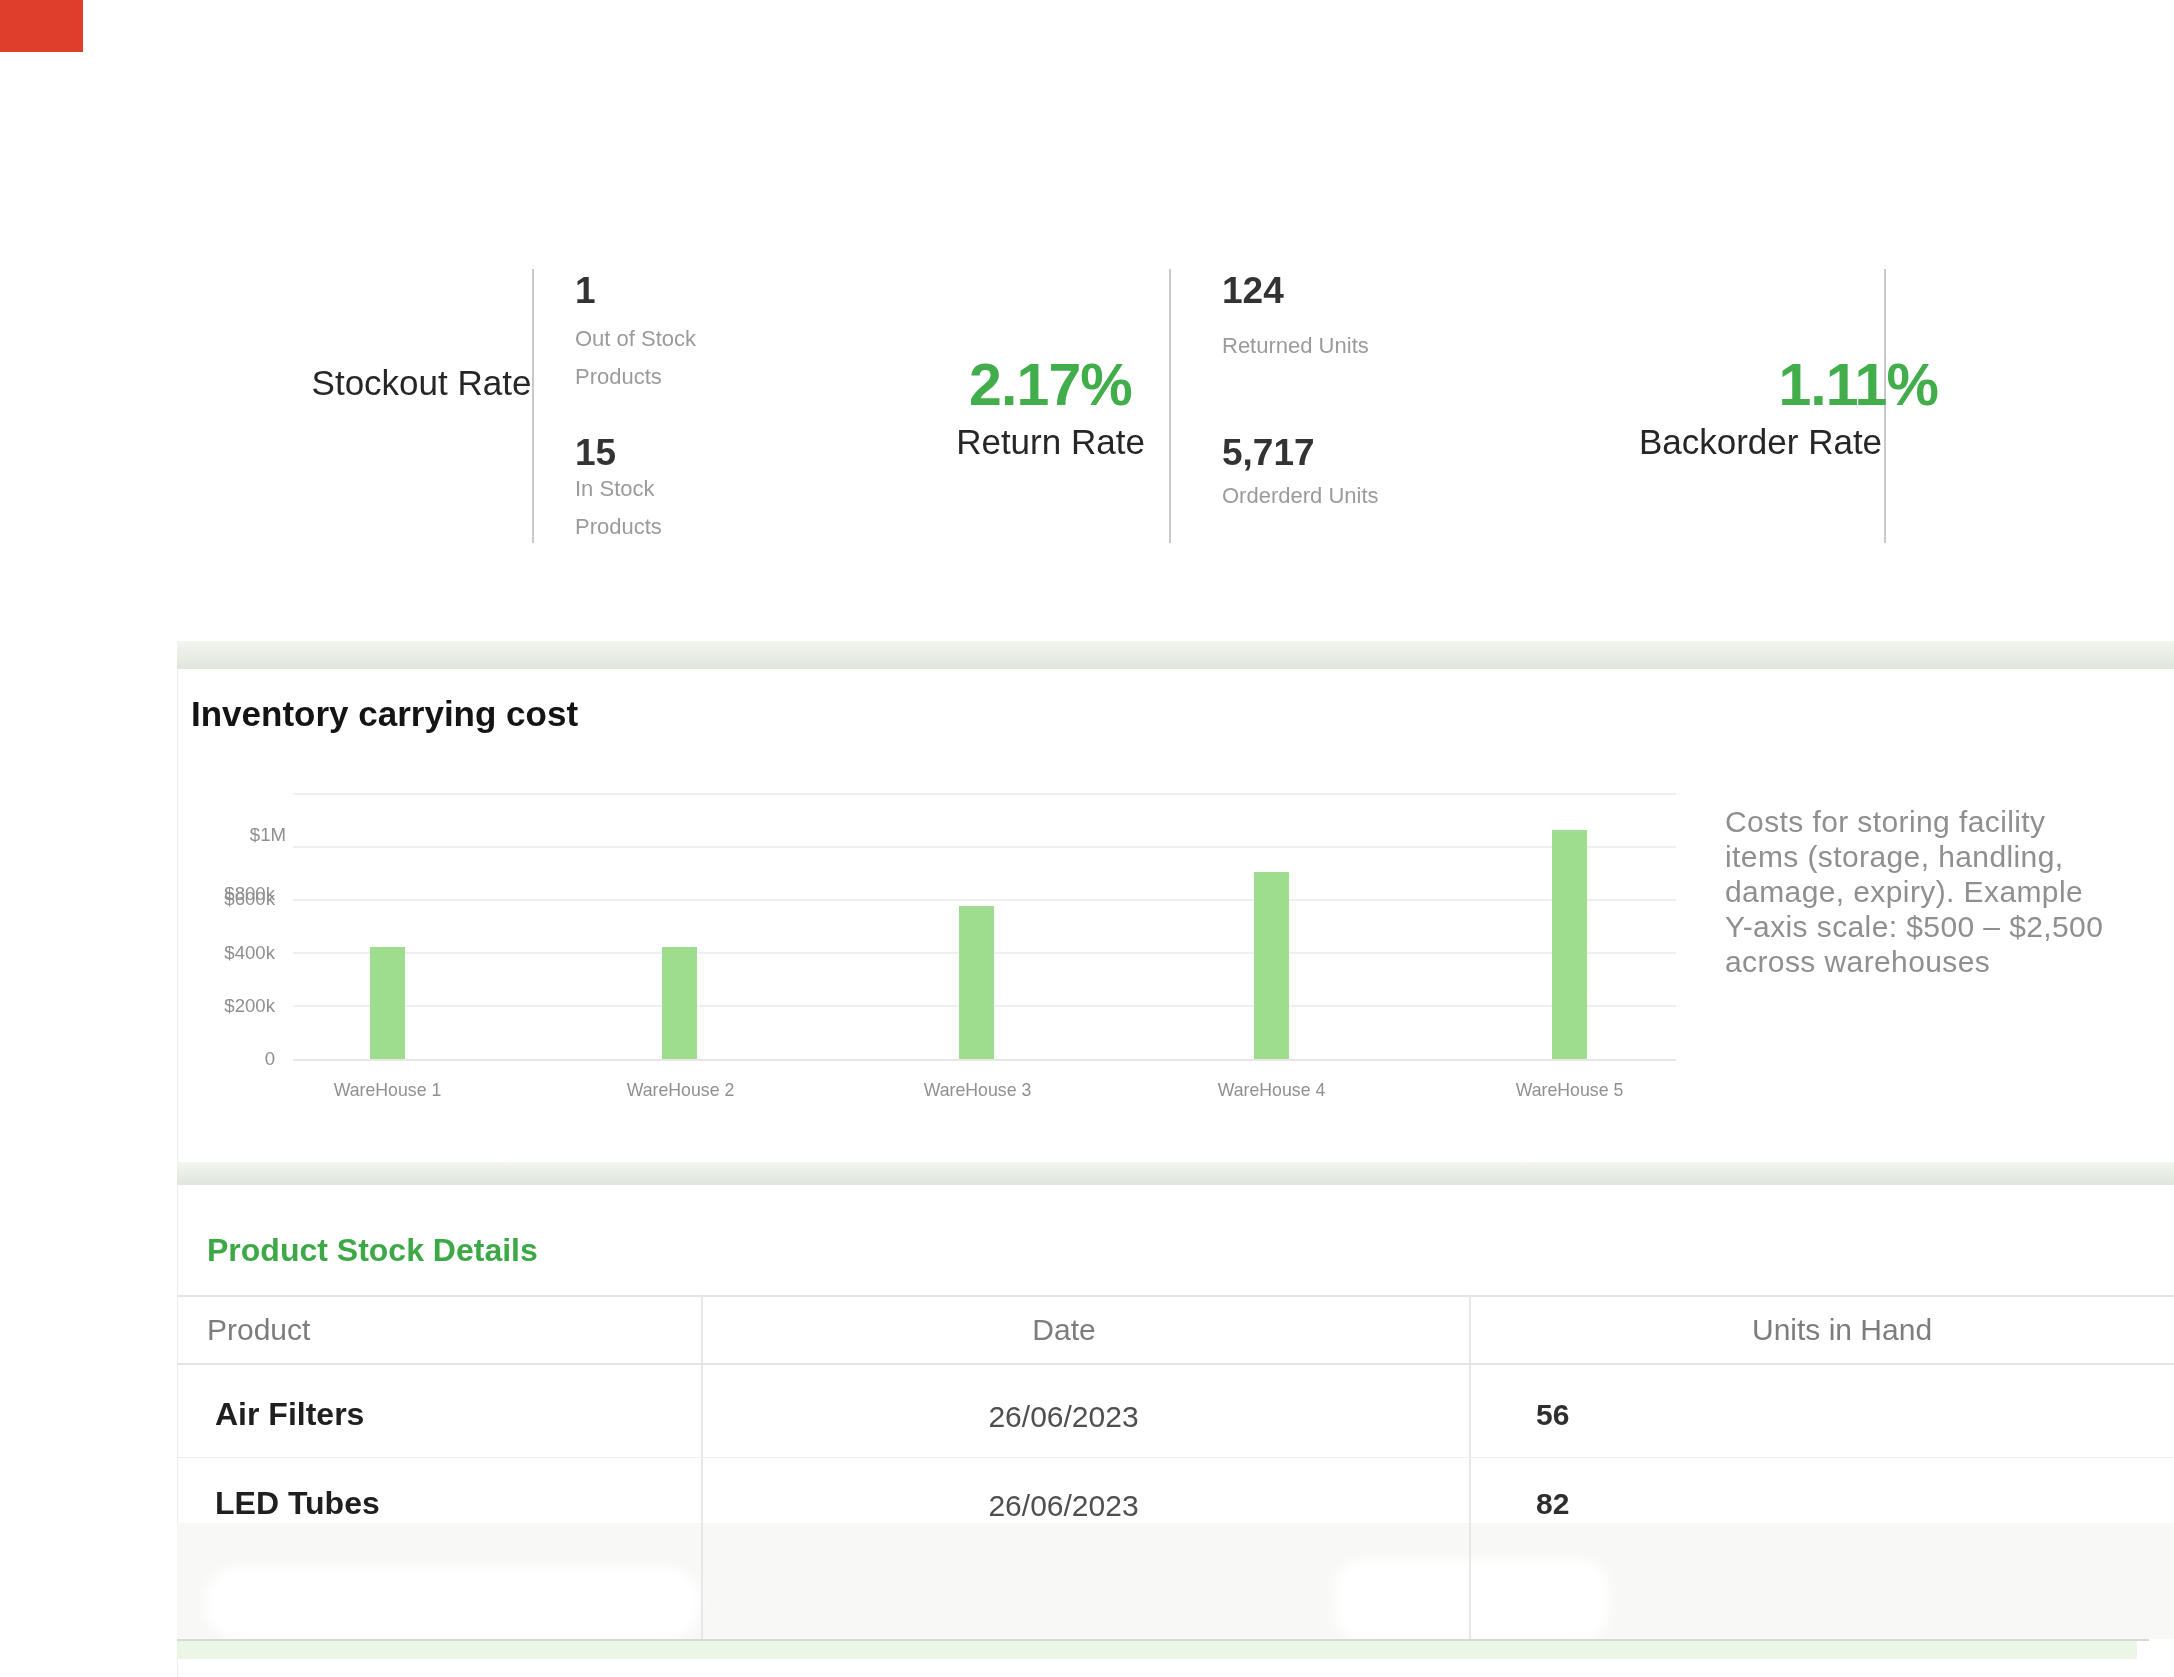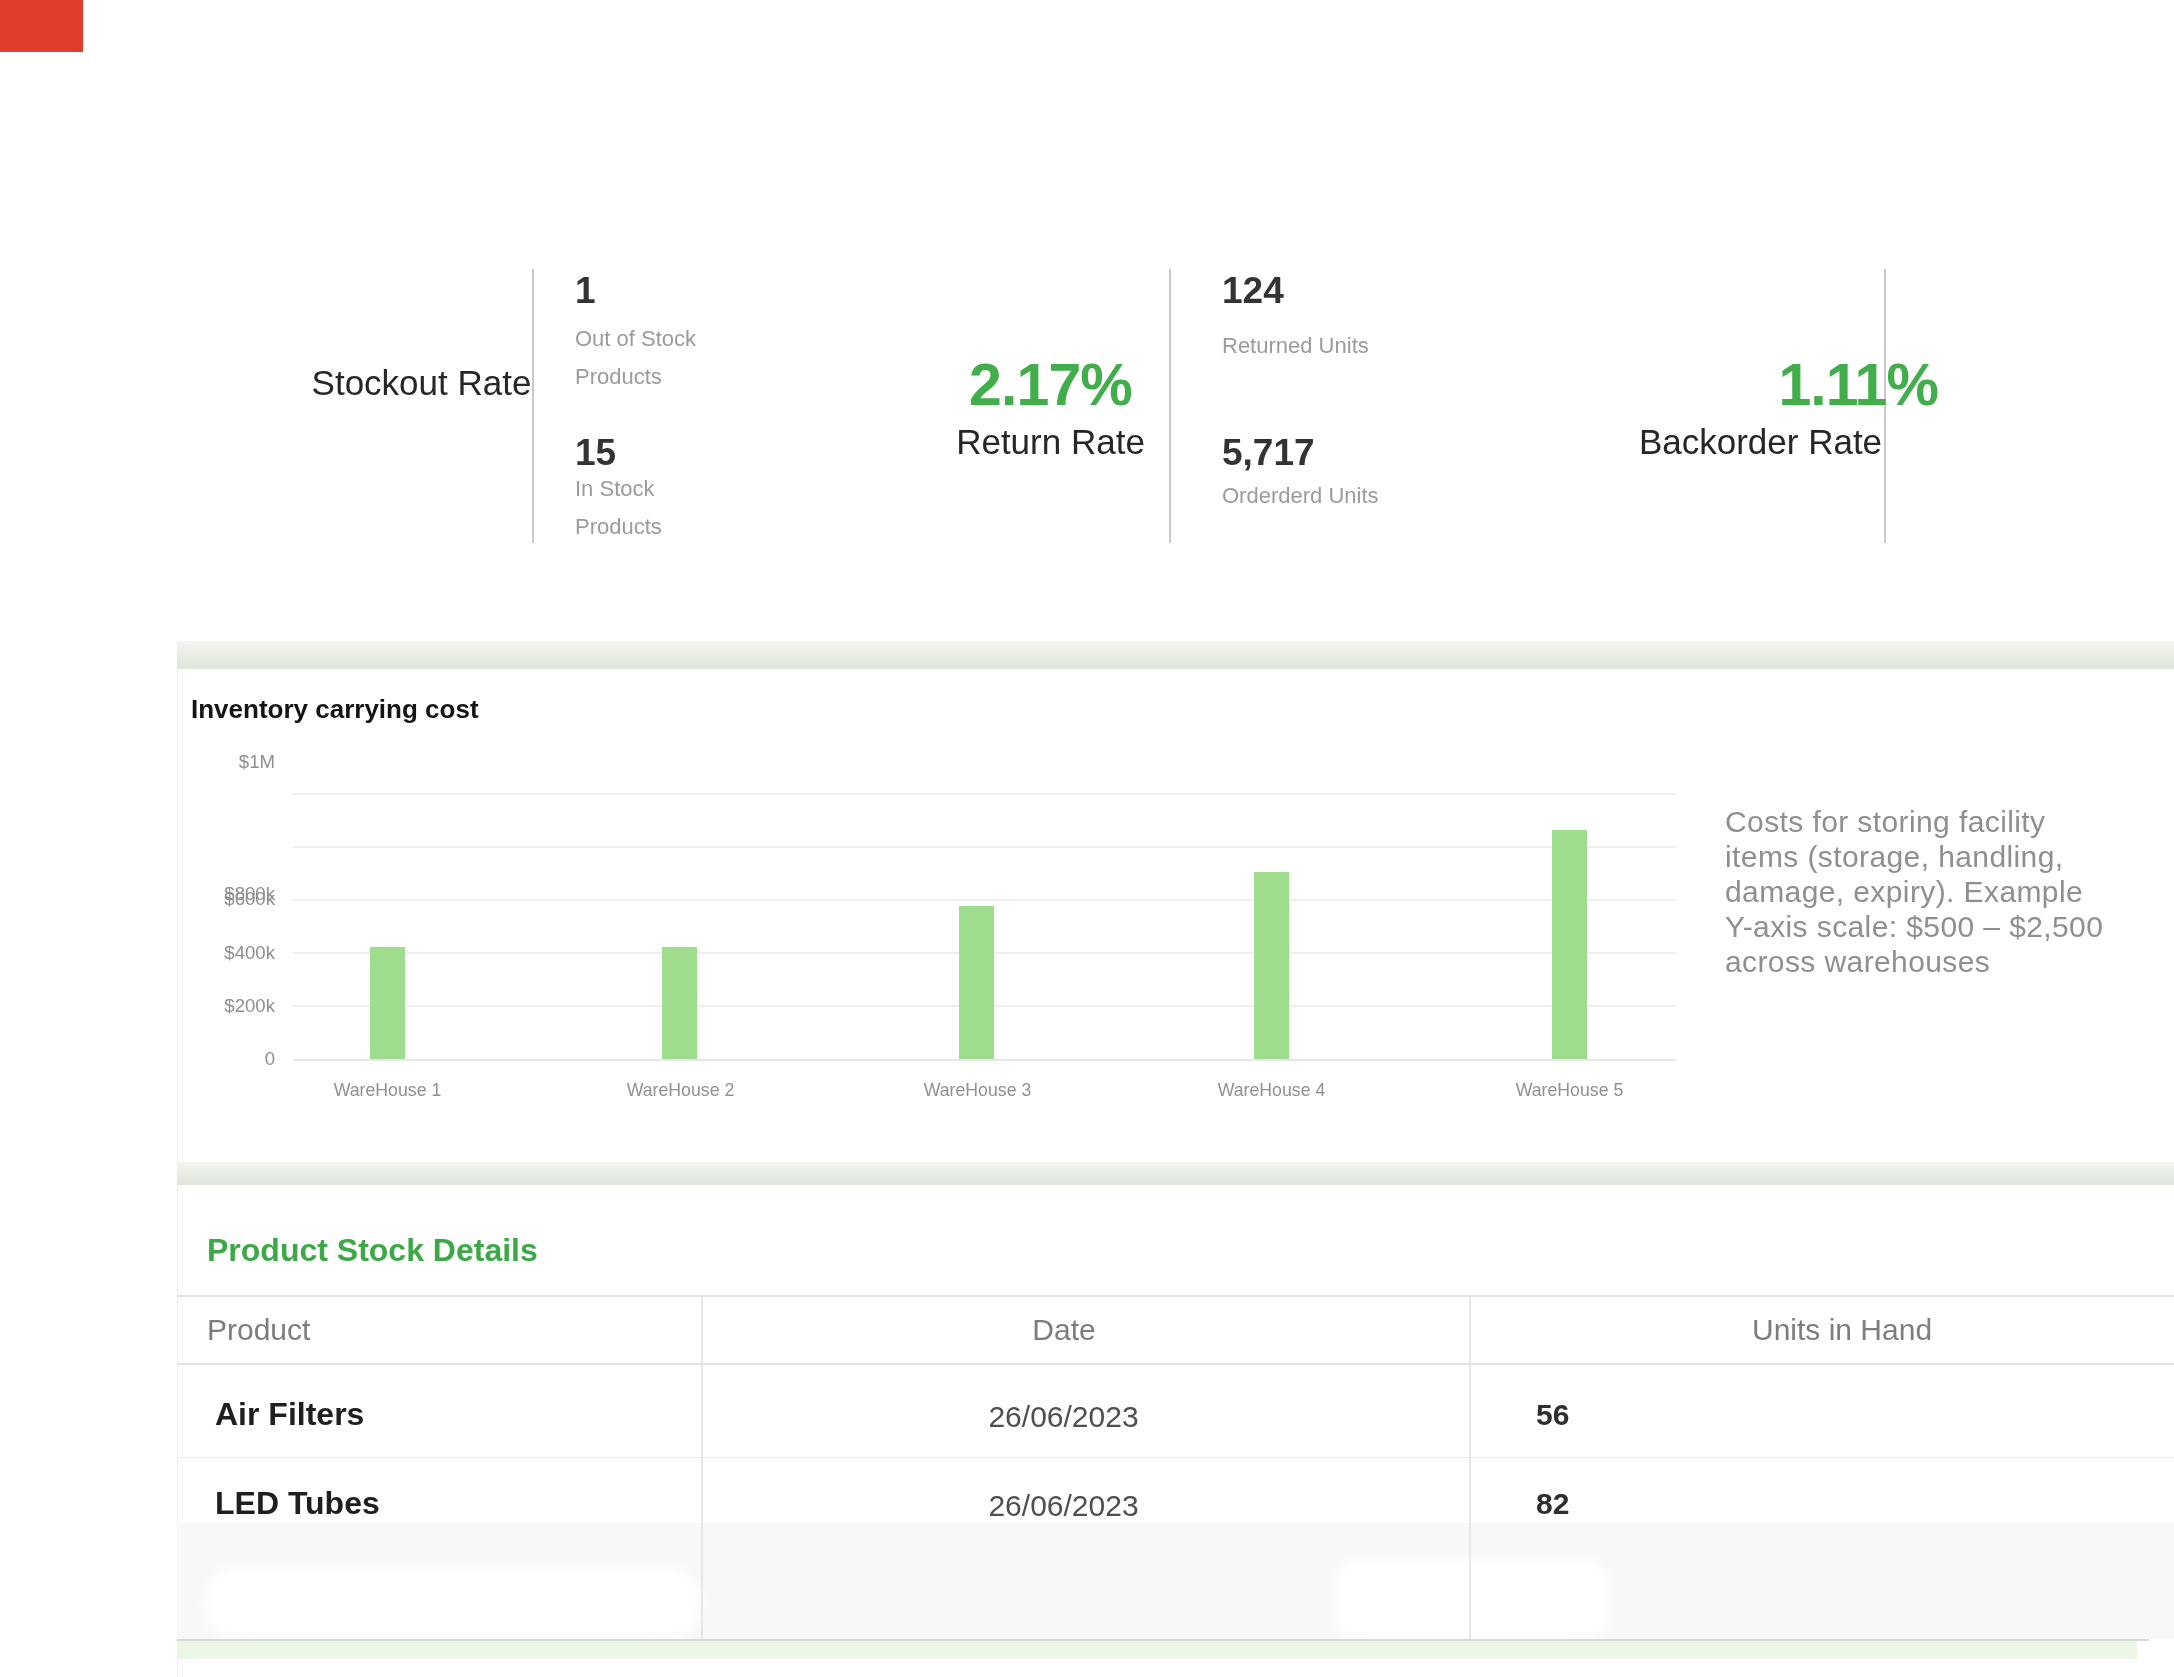--- a/index.html
+++ b/index.html
@@ -19,21 +19,21 @@
   .kpi-center{width:355px;text-align:center;}
   .kpi-value{font-size:59px;font-weight:700;line-height:59px;letter-spacing:-0.9px;}
   .kpi-label{font-size:35px;font-weight:500;color:#262626;line-height:35px;}
   .count-value{font-size:37px;font-weight:700;color:#333;line-height:39px;}
   .count-label{font-size:22px;color:#9b9b9b;line-height:25px;}
 
   
   .band{left:177px;width:1997px;background:linear-gradient(#f3f5f0,#dfe6db);}
   .card-left-border{left:177px;width:0.9px;background:#ececec;}
 
-  .chart-title{left:191px;top:694px;font-size:26px;font-weight:700;color:#141414;letter-spacing:0;}
+  .chart-title{left:191px;top:694px;font-size:35px;font-weight:700;color:#141414;letter-spacing:0;}
 
   .gridline{left:293px;width:1383px;height:1.8px;background:#efefef;}
   .gridline.zero{background:#e7e7e7;}
   .ytick{left:177px;width:98px;text-align:right;font-size:18.6px;color:#8f8f8f;line-height:19.5px;}
   .bar{width:35px;background:#9ddd8d;}
   .xlabel{width:195px;text-align:center;top:1080px;font-size:17.7px;color:#909090;}
 
   .chart-note{
     left:1725px;top:804px;width:452px;
     font-size:30px;line-height:35px;color:#8f8f8f;
@@ -98,21 +98,21 @@
   <div class="kpi-label" style="margin-top:8.9px;">Backorder Rate</div>
 </div>
 
 <div class="abs band" style="top:641px;height:28px;"></div>
 <div class="abs card-left-border" style="top:669px;height:493px;"></div>
 
 <div class="abs chart-title">Inventory carrying cost</div>
 
 <div id="chart-plot">
     <div class="abs gridline" style="top: 793px;"></div>
-    <div class="abs ytick" style="top: 752px;">$1M</div>
+    <div class="abs ytick" style="top: 825px; margin-left: 11px;">$1M</div>
     <div class="abs gridline" style="top: 846px;"></div>
     <div class="abs ytick" style="top: 836px; margin-top: 48px;">$800k</div>
     <div class="abs gridline" style="top: 899px;"></div>
     <div class="abs ytick" style="top: 889px;">$600k</div>
     <div class="abs gridline" style="top: 952px;"></div>
     <div class="abs ytick" style="top: 943px;">$400k</div>
     <div class="abs gridline" style="top: 1005px;"></div>
     <div class="abs ytick" style="top: 996px;">$200k</div>
     <div class="abs gridline zero" style="top: 1059px;"></div>
     <div class="abs ytick" style="top: 1049px;">0</div>

